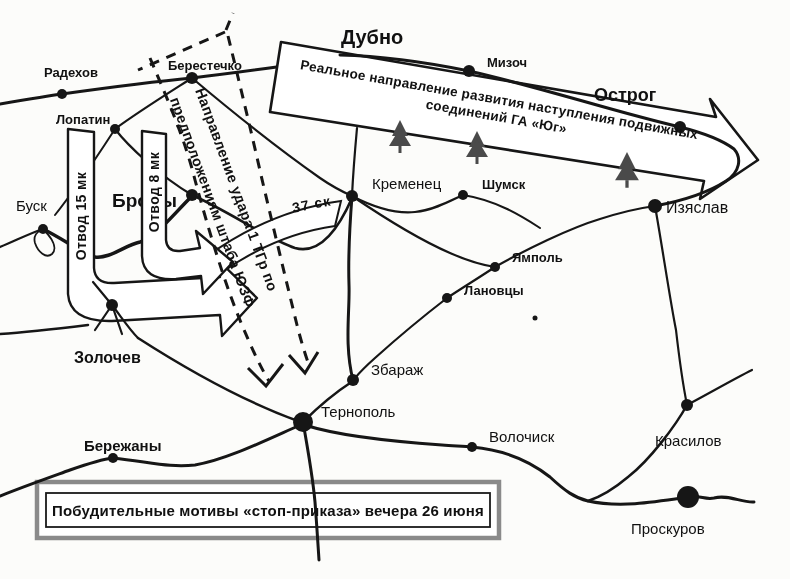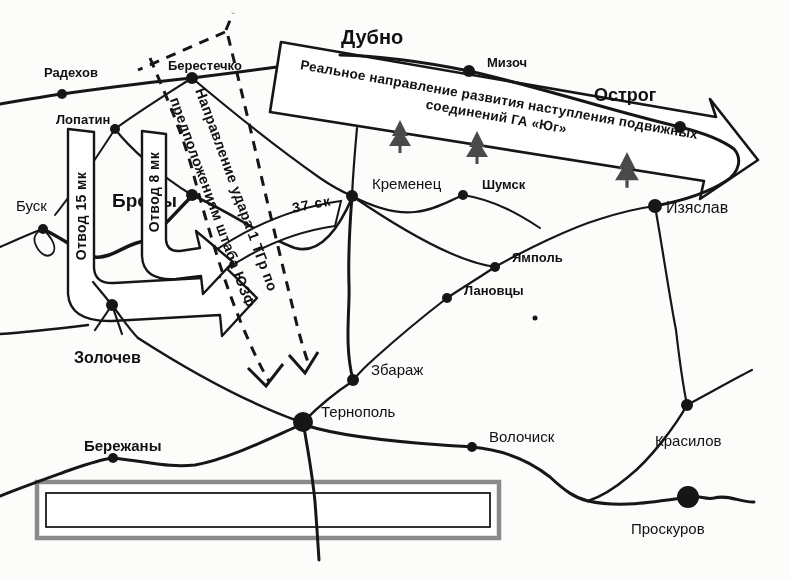--- a/index.html
+++ b/index.html
@@ -169,13 +169,14 @@
   <div class="ovl corridor-text">
     <div>Направление удара 1 ТГр по</div>
     <div>предположениям штаба ЮЗФ</div>
   </div>
 
   <div class="ovl corps-label">37 ск</div>
 
   <div class="ovl withdraw withdraw-15">Отвод 15 мк</div>
   <div class="ovl withdraw withdraw-8">Отвод 8 мк</div>
 
+  <div class="ovl stopbox-text">Побудительные мотивы «стоп-приказа» вечера 26 июня</div>
 </div>
 
 </body></html>

